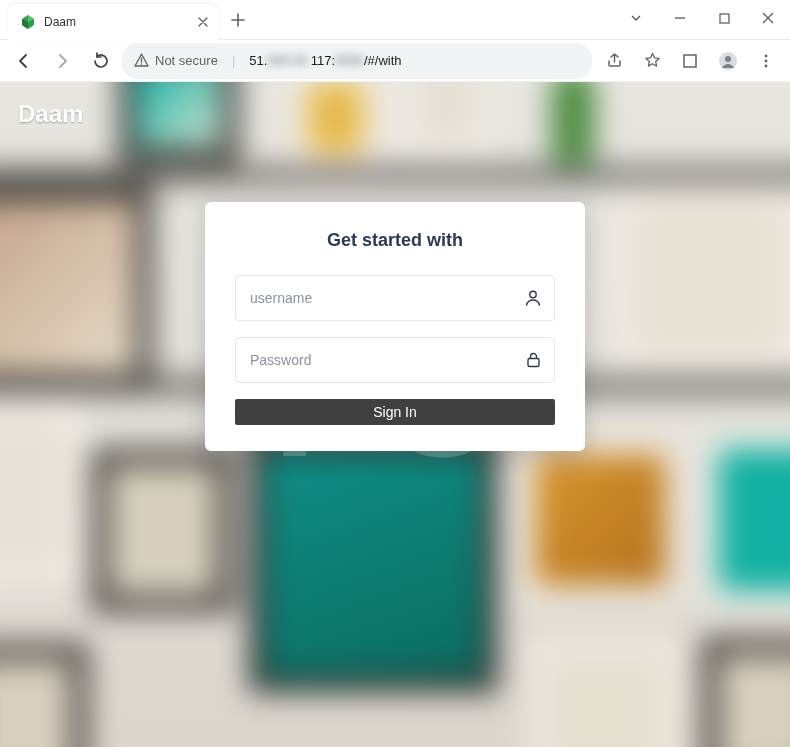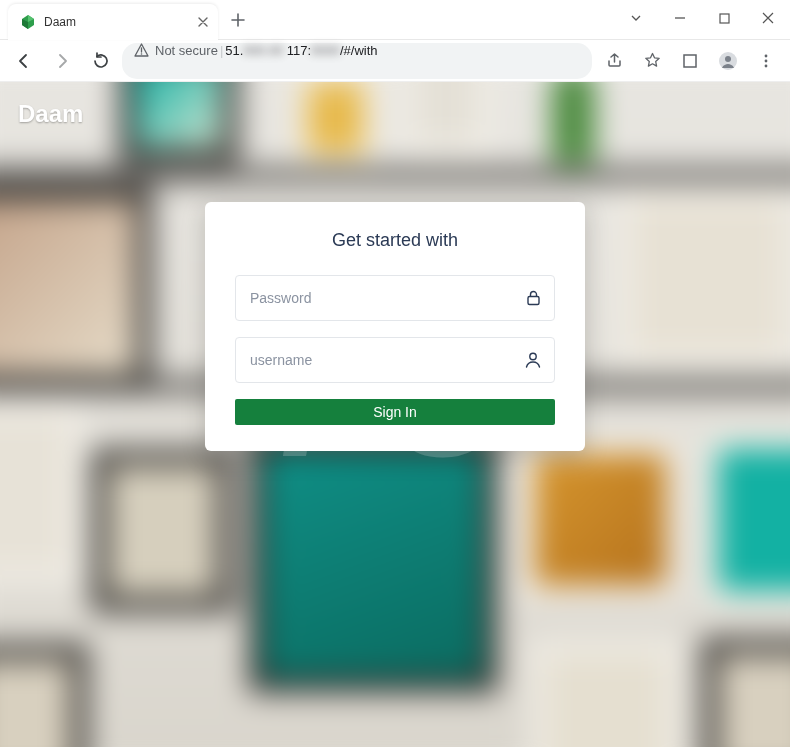--- a/index.html
+++ b/index.html
@@ -7,38 +7,38 @@
 .titlebar{height:40px;display:flex;align-items:flex-start;background:#fff;border-bottom:1px solid #e8e8e8}
 .tab{display:flex;align-items:center;gap:8px;height:36px;padding:0 10px 0 12px;margin-top:4px;margin-left:8px;background:#fff;border-radius:8px 8px 0 0;min-width:210px;box-shadow:0 -1px 3px rgba(0,0,0,.08)}
 .favicon{width:16px;height:16px;display:flex;align-items:center;justify-content:center}
 .tab-title{font-size:12px;color:#333;flex:1}
 .tab-close{color:#666;font-size:14px;cursor:pointer}
 .new-tab{width:28px;height:28px;display:flex;align-items:center;justify-content:center;color:#666;font-size:18px;margin-top:6px;margin-left:6px;cursor:pointer}
 .win-controls{margin-left:auto;display:flex;gap:0;height:36px}
 .win-btn{width:44px;display:flex;align-items:center;justify-content:center;color:#555;cursor:pointer}
 .toolbar{height:42px;display:flex;align-items:center;padding:0 8px;gap:6px;background:#fff;border-bottom:1px solid #eee}
 .nav-btn{width:32px;height:32px;display:flex;align-items:center;justify-content:center;color:#555;border-radius:50%;cursor:pointer}
-.addr{flex:1;height:36px;background:#f1f3f4;border-radius:15px;display:flex;align-items:flex-start;padding:0 12px;gap:2px;font-size:13px;color:#5f6368}
+.addr{flex:1;height:36px;background:#f1f3f4;border-radius:15px;display:flex;align-items:center;padding:0 12px;gap:14px;font-size:13px;color:#5f6368}
 .addr .sec{display:flex;align-items:center;gap:6px;color:#5f6368}
 .addr .url{color:#202124}
 .tool-icon{width:32px;height:32px;display:flex;align-items:center;justify-content:center;color:#5f6368;border-radius:50%;cursor:pointer}
 .viewport{position:relative;height:665px;overflow:hidden}
 .bg{position:absolute;inset:0;filter:blur(14px);transform:scale(1.08)}
 .bg .wall{position:absolute;inset:0;background:linear-gradient(180deg,#e8e6e1 0%,#e2dfd8 60%,#d9d5cc 100%)}
 .bg .shelf{position:absolute;left:0;right:0;height:12px;background:#3b3936}
 .bg .frm{position:absolute;border:14px solid #2d2b28;background:#cfcabf}
 .bg .frm.w{border-color:#f2efe8}
 .brand{position:absolute;top:18px;left:18px;color:#fff;font-size:24px;font-weight:700;text-shadow:0 1px 2px rgba(0,0,0,.3)}
 .card{position:absolute;top:120px;left:50%;transform:translateX(-50%);width:380px;background:#fff;border-radius:6px;box-shadow:0 6px 24px rgba(0,0,0,.18);padding:28px 30px 26px}
-.card h2{text-align:center;font-size:18px;font-weight:400;color:#2b3a55;margin-bottom:24px}
+.card h2{text-align:center;font-size:18px;font-weight:700;color:#2b3a55;margin-bottom:24px}
 .field{position:relative;margin-bottom:16px}
 .field input{width:100%;height:46px;border:1px solid #e3e6ea;border-radius:4px;padding:0 46px 0 14px;font-size:14px;color:#6b7280;background:#fff}
 .field input::placeholder{color:#8b93a1}
 .field .icon{position:absolute;right:12px;top:50%;transform:translateY(-50%);color:#2b3a55}
-.signin{width:100%;height:26px;background:#15803d;color:#fff;font-size:14px;border:none;border-radius:2px;cursor:pointer}
+.signin{width:100%;height:26px;background:#404040;color:#fff;font-size:14px;border:none;border-radius:2px;cursor:pointer}
 svg{display:block}
 .watermark{position:absolute;left:50%;top:48%;transform:translate(-50%,-50%) skewX(-10deg);font-size:160px;font-weight:700;color:rgba(255,255,255,.22);letter-spacing:2px;white-space:nowrap;pointer-events:none}
 </style>
 </head>
 <body>
 
 <div class="titlebar">
   <div class="tab">
     <span class="favicon">
       <svg width="16" height="16" viewBox="0 0 16 16">
@@ -165,32 +165,32 @@
     <div class="frm" style="top:540px;left:680px;width:120px;height:140px;background:#d8d0bf"></div>
     <div style="position:absolute;top:10px;left:540px;width:40px;height:90px;background:#4a8a3d;border-radius:20px 20px 4px 4px"></div>
   </div>
   <div class="watermark">PC</div>
 
   <div class="brand">Daam</div>
 
   <div class="card">
     <h2>Get started with</h2>
     <div class="field">
+      <input type="text" placeholder="username" style="">
+      <span class="icon">
+        <svg width="20" height="20" viewBox="0 0 20 20">
+            <circle cx="10" cy="6.5" r="3.2" fill="none" stroke="#2b3a55" stroke-width="1.4"></circle>
+            <path d="M3.5 17c1-3.6 4-5 6.5-5s5.5 1.4 6.5 5" fill="none" stroke="#2b3a55" stroke-width="1.4" stroke-linecap="round"></path>
+          </svg>
+      </span>
+    </div>
+    <div class="field">
       <input type="password" placeholder="Password" style="">
       <span class="icon">
         <svg width="19" height="19" viewBox="0 0 19 19">
             <rect x="4" y="8" width="11" height="8" rx="1.5" fill="none" stroke="#2b3a55" stroke-width="1.4"></rect>
             <path d="M6.5 8V6a3 3 0 116 0v2" fill="none" stroke="#2b3a55" stroke-width="1.4"></path>
           </svg>
       </span>
     </div>
-    <div class="field">
-      <input type="text" placeholder="username" style="">
-      <span class="icon">
-        <svg width="20" height="20" viewBox="0 0 20 20">
-            <circle cx="10" cy="6.5" r="3.2" fill="none" stroke="#2b3a55" stroke-width="1.4"></circle>
-            <path d="M3.5 17c1-3.6 4-5 6.5-5s5.5 1.4 6.5 5" fill="none" stroke="#2b3a55" stroke-width="1.4" stroke-linecap="round"></path>
-          </svg>
-      </span>
-    </div>
     <button class="signin">Sign In</button>
   </div>
 </div>
 
 </body></html>

